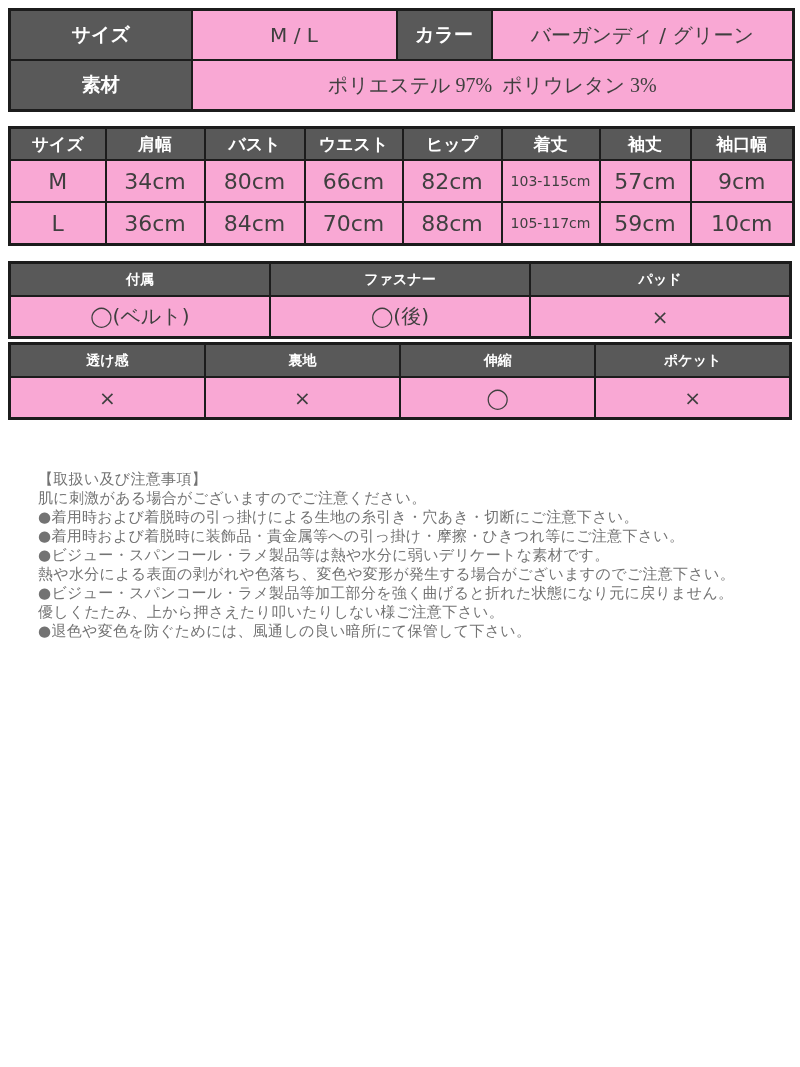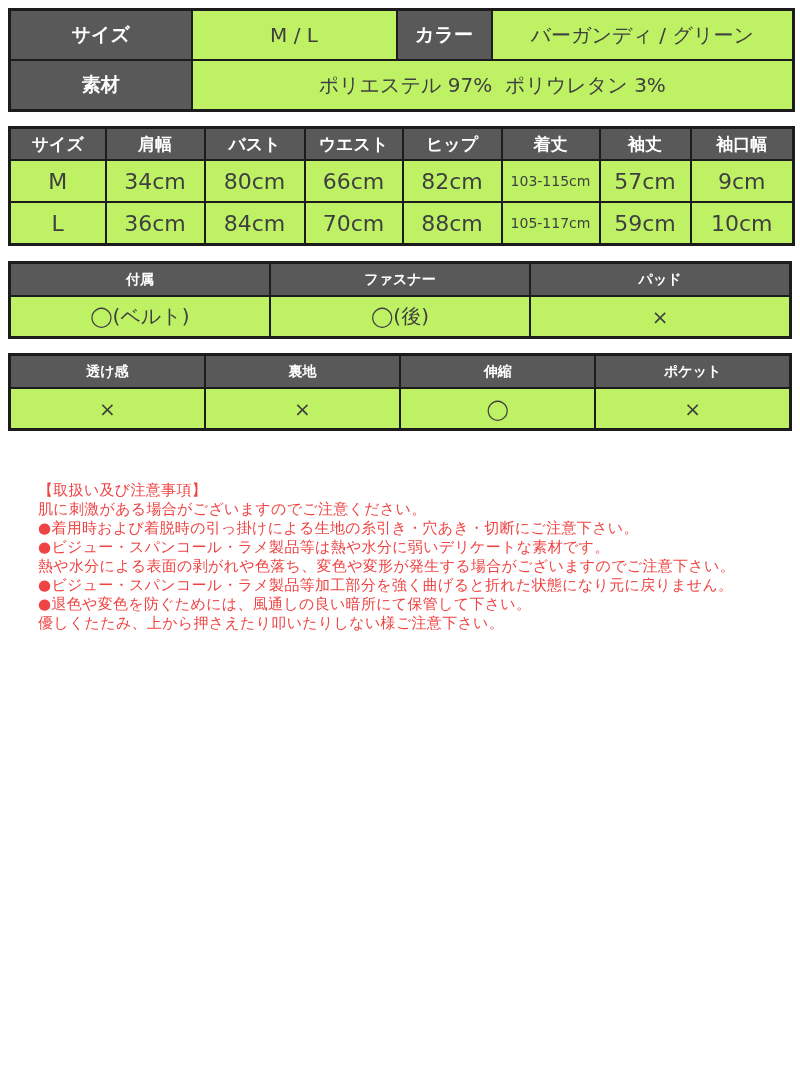--- a/index.html
+++ b/index.html
@@ -16,58 +16,58 @@
     color: #3f3f3f;
     overflow: hidden;
   }
   .content {
     padding: 8px;
   }
   table {
     border-collapse: collapse;
     table-layout: fixed;
     width: 784px;
-    background: #bef264;
+    background: #f9a8d4;
   }
   td {
     border: 2px solid #1c1c1c;
     text-align: center;
     vertical-align: middle;
     padding: 0;
     overflow: hidden;
     white-space: nowrap;
   }
   table.bordered {
     border: 3px solid #1c1c1c;
   }
   td.hdr {
     background: #595959;
     color: #ffffff;
     font-weight: bold;
   }
   
   .spec-table td { height: 48px; font-size: 20px; }
   .spec-table td.hdr { font-size: 19px; }
-  .prewrap { white-space: pre-wrap; }
+  .prewrap { white-space: pre-wrap; font-family: Liberation Serif, serif; }
   
   .meas-table { margin-top: 14px; }
   .meas-table td.hdr { height: 30px; font-size: 17px; }
   .meas-table td.val { height: 40px; font-size: 22px; }
   .meas-table td.val.small { font-size: 14px; border-radius: 15px; }
   
   .feat-table-1 { margin-top: 15px; }
-  .feat-table-2 { margin-top: 14px; }
+  .feat-table-2 { margin-top: 3px; }
   .feat-table-1 td.hdr, .feat-table-2 td.hdr { height: 31px; font-size: 14px; }
   .feat-table-1 td.val, .feat-table-2 td.val { height: 39px; font-size: 20px; }
   
   .notes {
     margin: 50px 10px 0 30px;
     font-size: 15px;
     line-height: 19px;
-    color: #ef4444;
+    color: #737373;
     letter-spacing: 0.3px;
   }
   .notes div { white-space: nowrap; }
 </style>
 </head>
 <body>
 
 <div class="page">
   <div class="content">
 
@@ -166,21 +166,22 @@
         <td class="val">◯</td>
         <td class="val">×</td>
       </tr>
     </tbody>
       </table>
 
     <div class="notes">
       <div>【取扱い及び注意事項】</div>
       <div>肌に刺激がある場合がございますのでご注意ください。</div>
       <div>●着用時および着脱時の引っ掛けによる生地の糸引き・穴あき・切断にご注意下さい。</div>
+      <div>●着用時および着脱時に装飾品・貴金属等への引っ掛け・摩擦・ひきつれ等にご注意下さい。</div>
       <div>●ビジュー・スパンコール・ラメ製品等は熱や水分に弱いデリケートな素材です。</div>
       <div>熱や水分による表面の剥がれや色落ち、変色や変形が発生する場合がございますのでご注意下さい。</div>
       <div>●ビジュー・スパンコール・ラメ製品等加工部分を強く曲げると折れた状態になり元に戻りません。</div>
+      <div>優しくたたみ、上から押さえたり叩いたりしない様ご注意下さい。</div>
       <div>●退色や変色を防ぐためには、風通しの良い暗所にて保管して下さい。</div>
-      <div>優しくたたみ、上から押さえたり叩いたりしない様ご注意下さい。</div>
     </div>
 
   </div>
 </div>
 
 </body></html>

